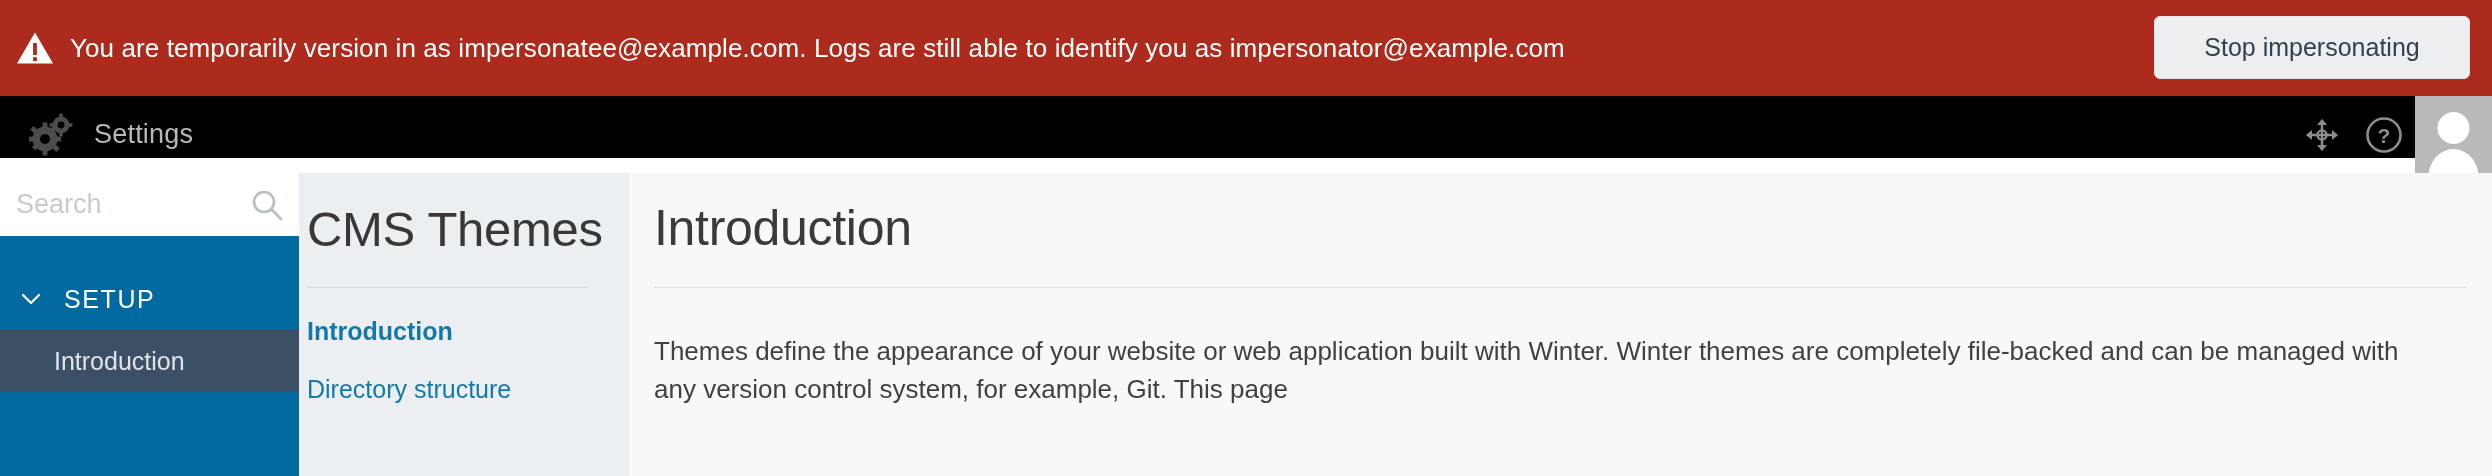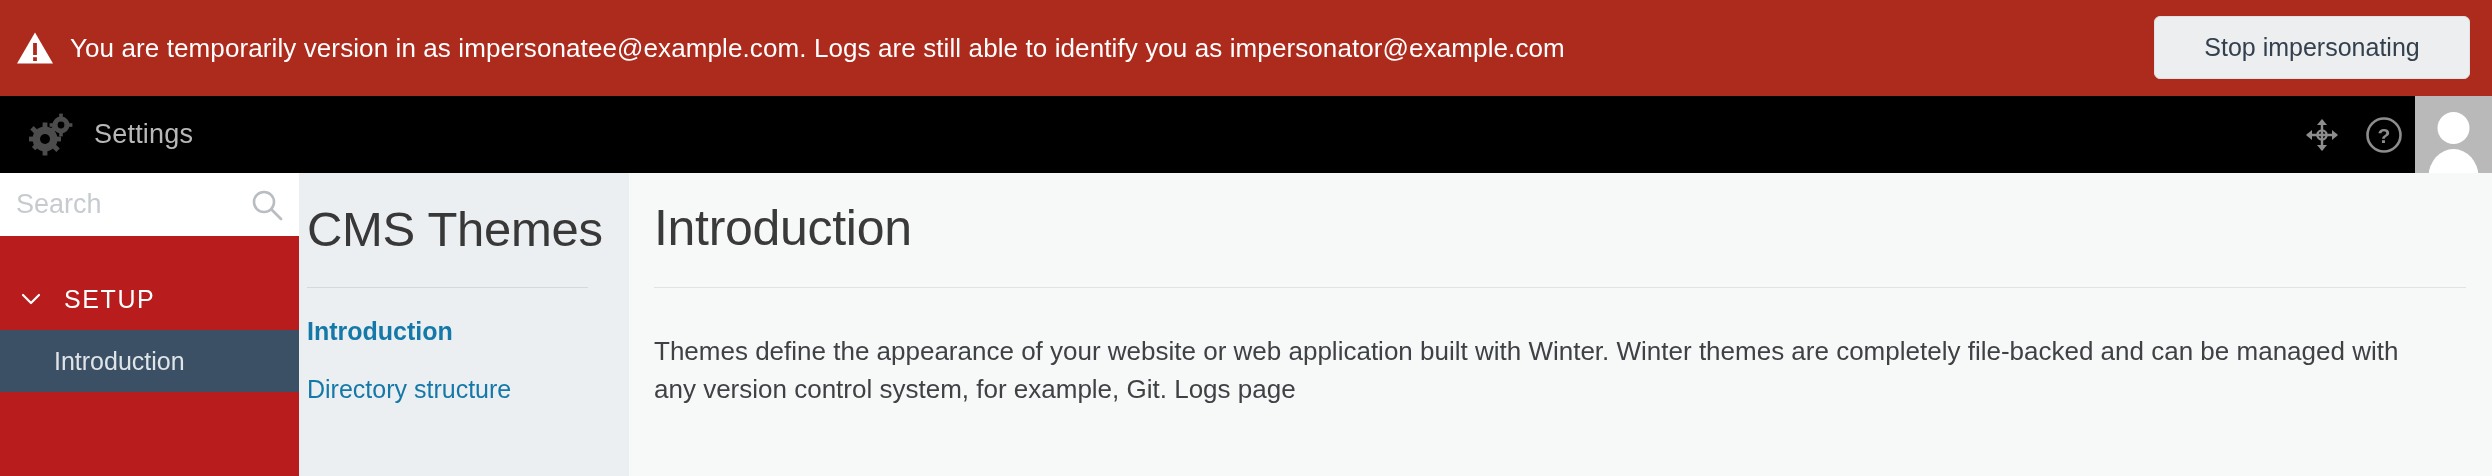--- a/index.html
+++ b/index.html
@@ -40,21 +40,21 @@
     color: #33404e;
     font-size: 25px;
     font-family: "Liberation Sans", sans-serif;
     display: flex; align-items: center; justify-content: center;
     cursor: pointer;
   }
 
   
   .topbar {
     position: absolute; left: 0; top: 96px;
-    width: 2492px; height: 77px;
+    width: 2492px; height: 62px;
     background: #000000;
     padding-left: 48px;
   }
   .topbar-brand {
     position: absolute; left: 28px; top: 0; height: 77px;
     display: flex; align-items: center; gap: 18px;
   }
   .gear-cluster { width: 48px; height: 48px; display: block; }
   .topbar-title {
     color: #b8b8b8; font-size: 27px; letter-spacing: 0.2px;
@@ -73,21 +73,21 @@
     background: #b9b9b9;
     display: flex; align-items: flex-end; justify-content: center;
     overflow: hidden;
     cursor: pointer;
   }
 
   
   .sidebar {
     position: absolute; left: 0; top: 173px;
     width: 299px; height: 303px;
-    background: #b91c1c;
+    background: #0369a1;
   }
   .search-row {
     position: relative;
     width: 299px; height: 63px;
     background: #ffffff;
     display: flex; align-items: center;
   }
   .search-input {
     border: 0; outline: 0;
     background: transparent;
@@ -285,16 +285,16 @@
   <div class="toc-panel">
     <div class="toc-title">CMS Themes</div>
     <div class="toc-divider"></div>
     <a class="toc-link is-active" href="#">Introduction</a>
     <a class="toc-link" href="#">Directory structure</a>
   </div>
 
   <div class="content">
     <h1 class="content-heading">Introduction</h1>
     <div class="content-divider"></div>
-    <p class="content-paragraph">Themes define the appearance of your website or web application built with Winter. Winter themes are completely file-backed and can be managed with any version control system, for example, Git. Logs page</p>
+    <p class="content-paragraph">Themes define the appearance of your website or web application built with Winter. Winter themes are completely file-backed and can be managed with any version control system, for example, Git. This page</p>
   </div>
 
 </div>
 
 </body></html>

